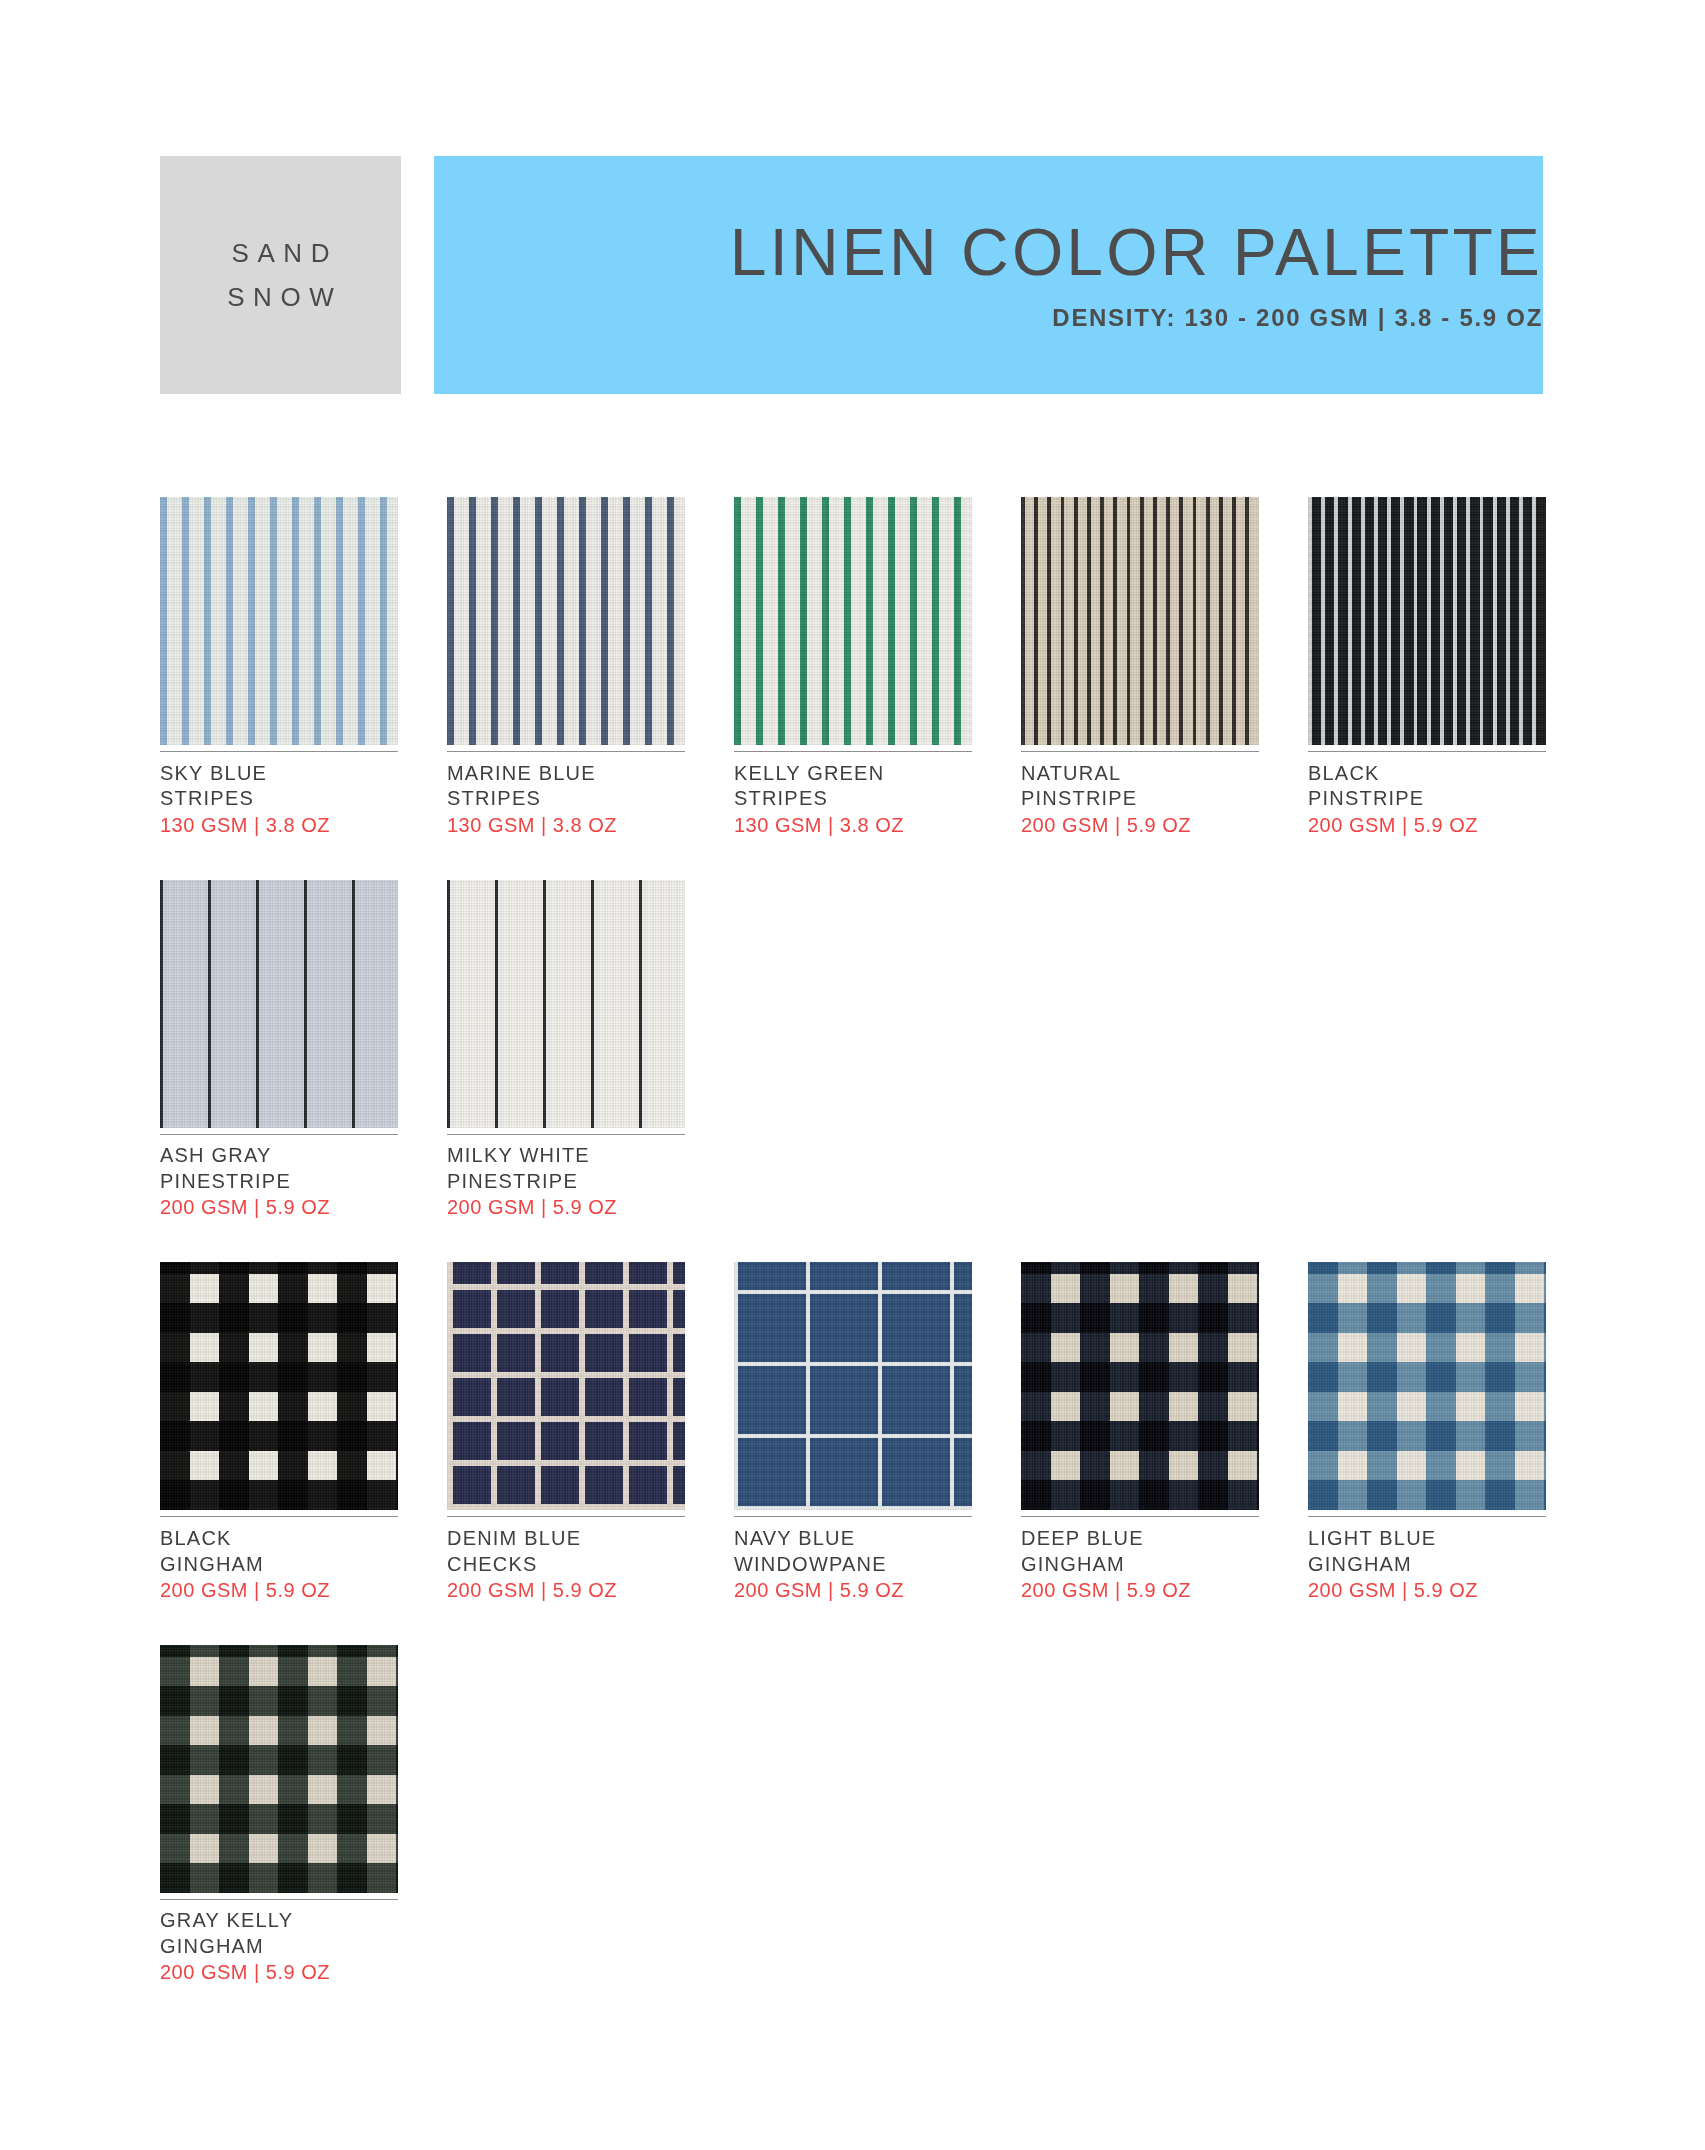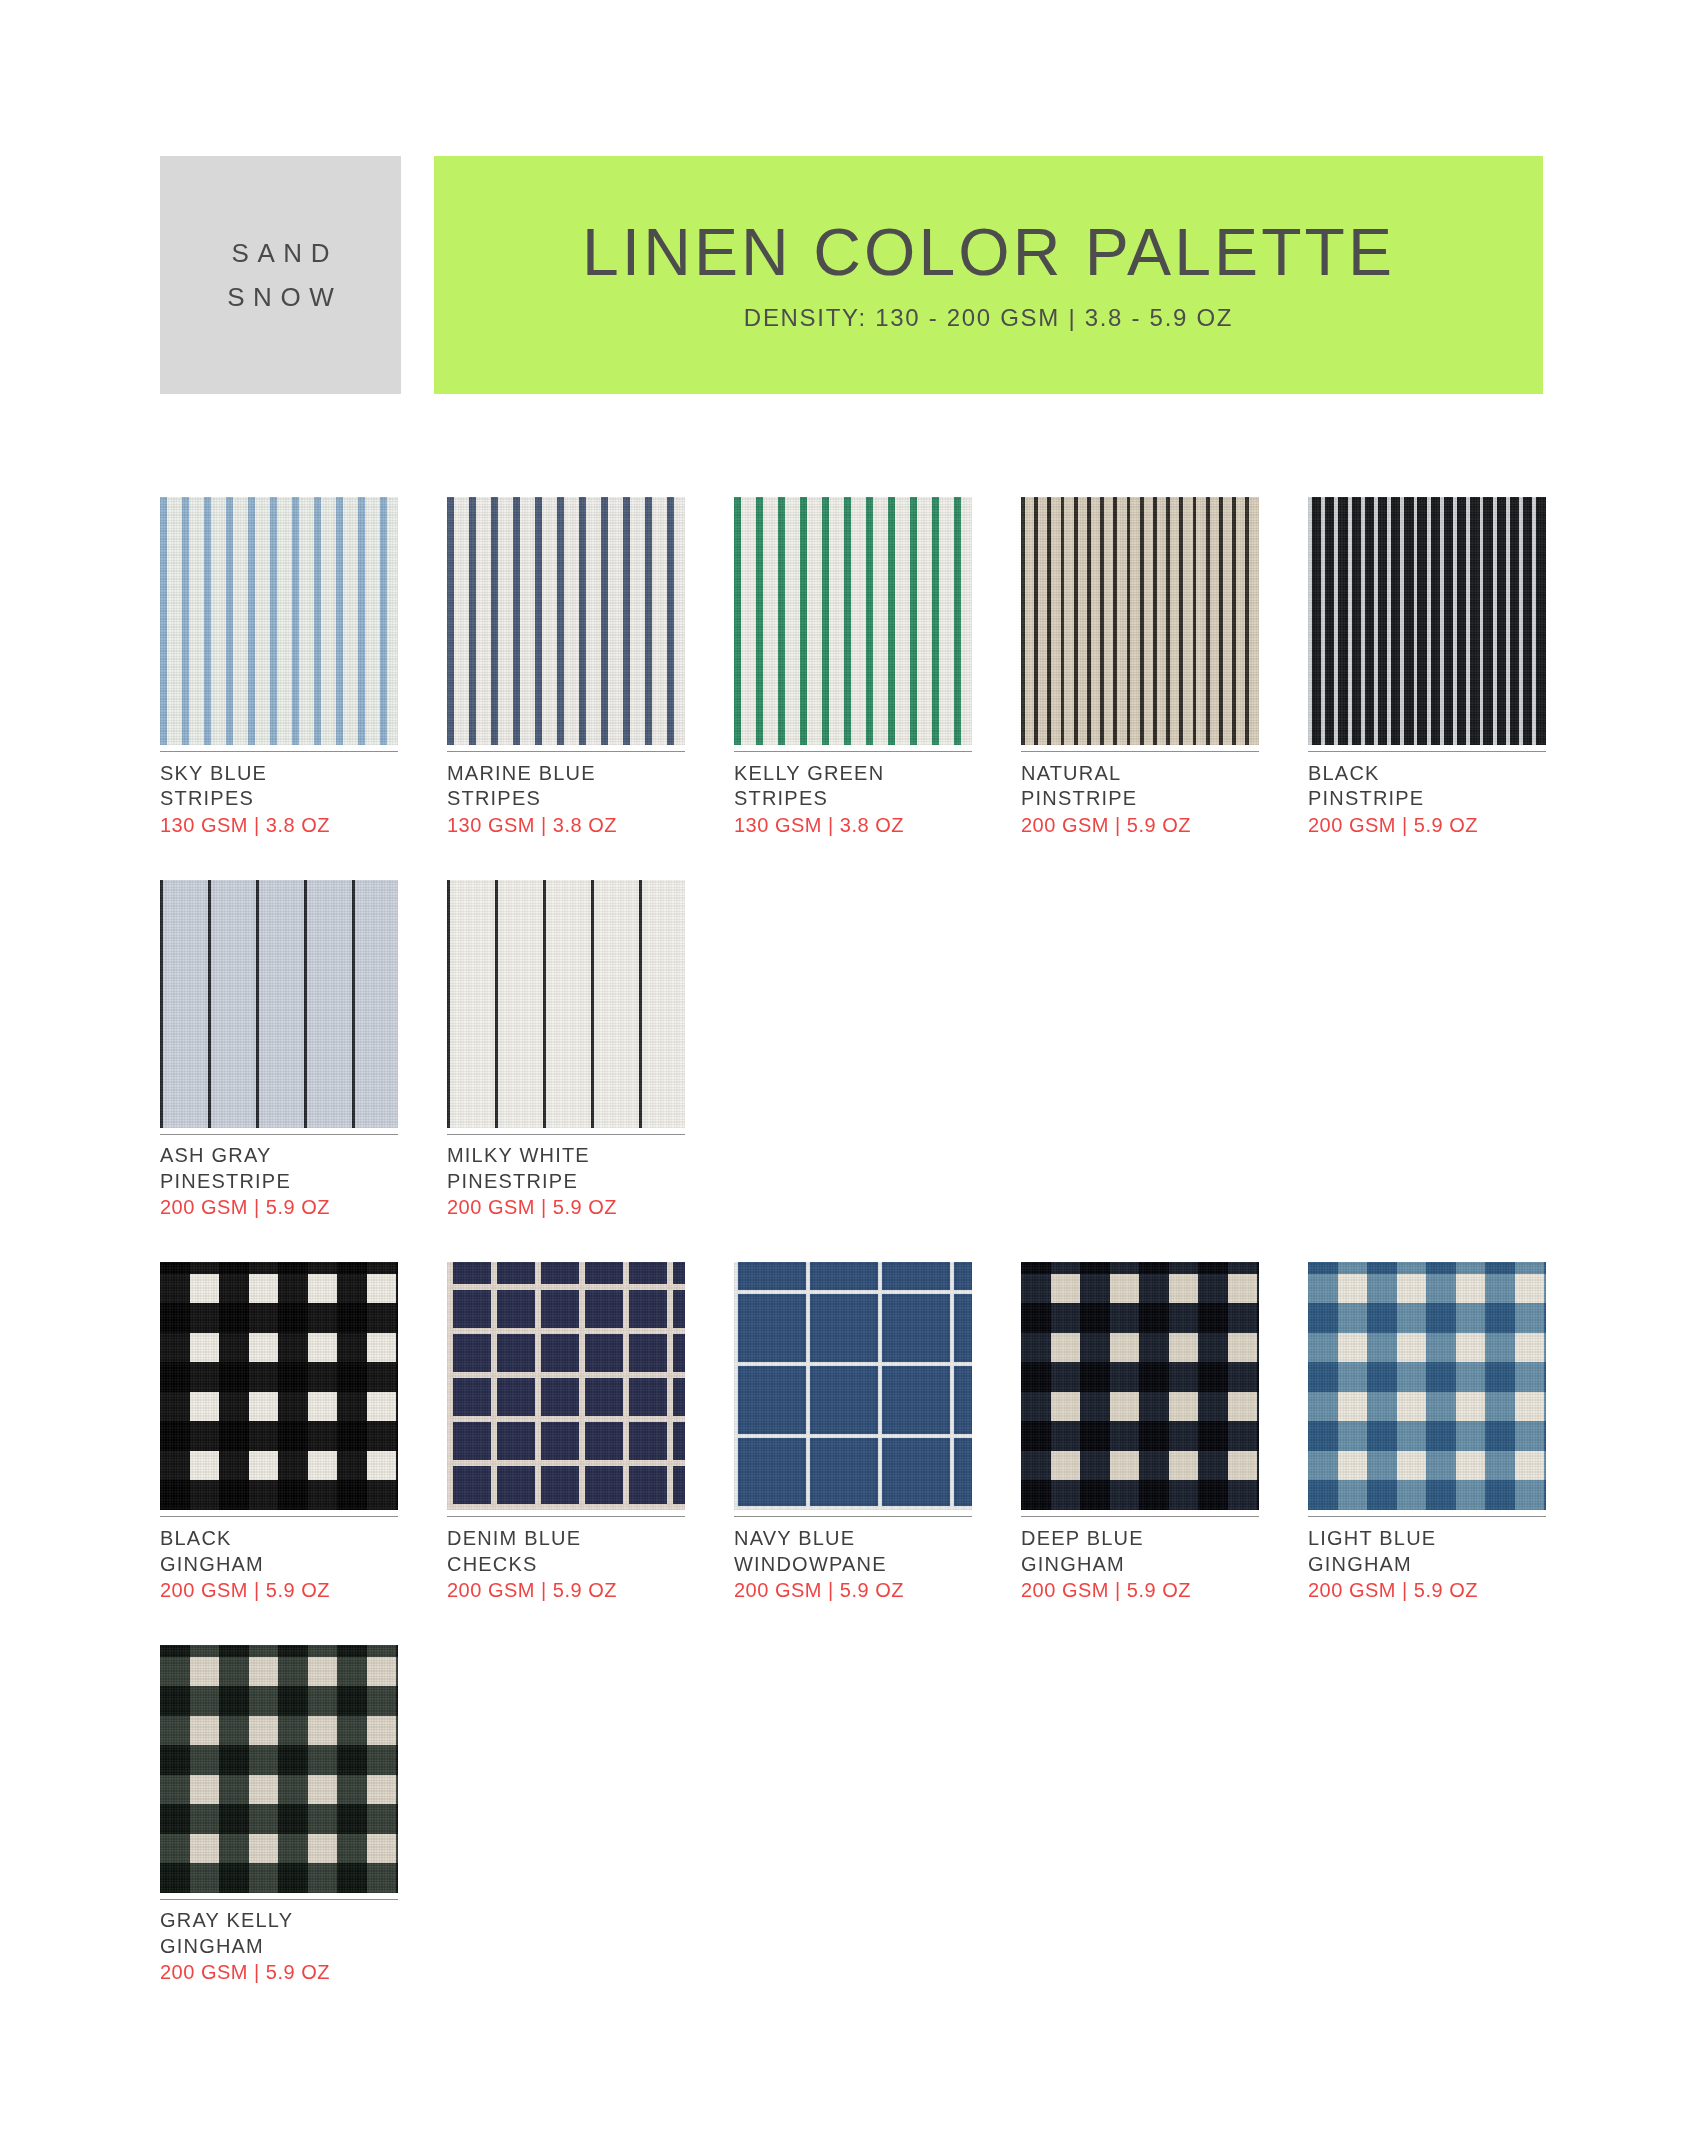--- a/index.html
+++ b/index.html
@@ -45,39 +45,39 @@
     font-size: 26px;
     letter-spacing: 8.6px;
     color: #4a4a4a;
     font-weight: 400;
     line-height: 1.7;
     text-indent: 8.6px;
   }
   .title-box {
     margin-left: 33px;
     flex: 1 1 auto;
-    background: #bef264;
+    background: #7dd3fc;
     display: flex;
     flex-direction: column;
-    align-items: center;
+    align-items: flex-end;
     justify-content: center;
   }
   .main-title {
     font-size: 66px;
     letter-spacing: 3.1px;
     font-weight: 300;
     color: #4d4d4d;
     line-height: 1.05;
     margin-bottom: 17px;
   }
   .subtitle {
     font-size: 24px;
     letter-spacing: 1.7px;
     color: #4d4d4d;
-    font-weight: 400;
+    font-weight: 700;
   }
 
   
   .grid {
     position: absolute;
     left: 160px;
     top: 497px;
     width: 1394px;
     display: flex;
     flex-wrap: wrap;

